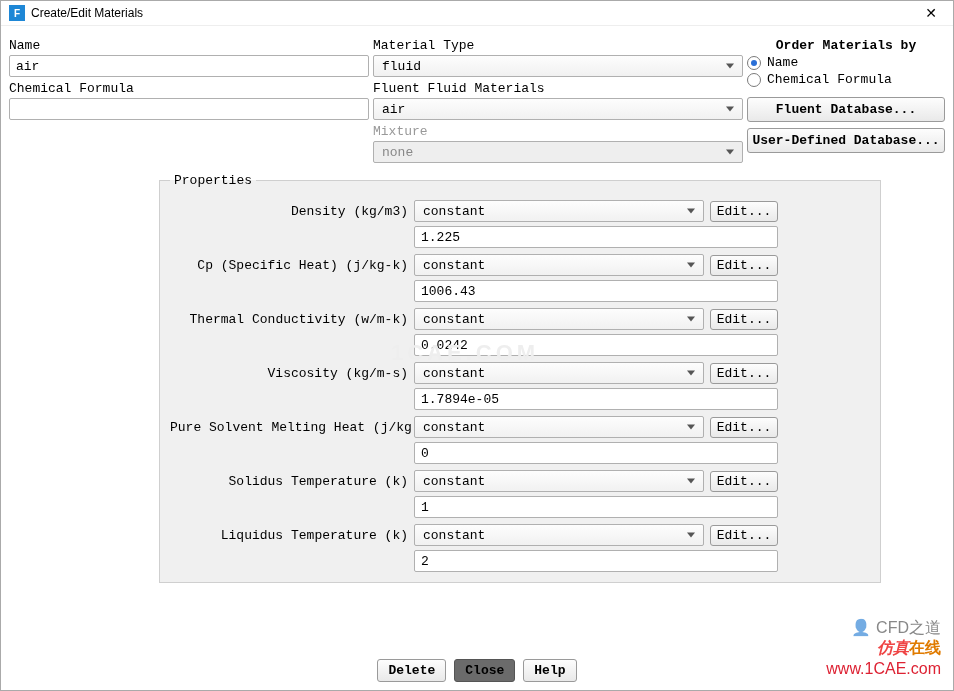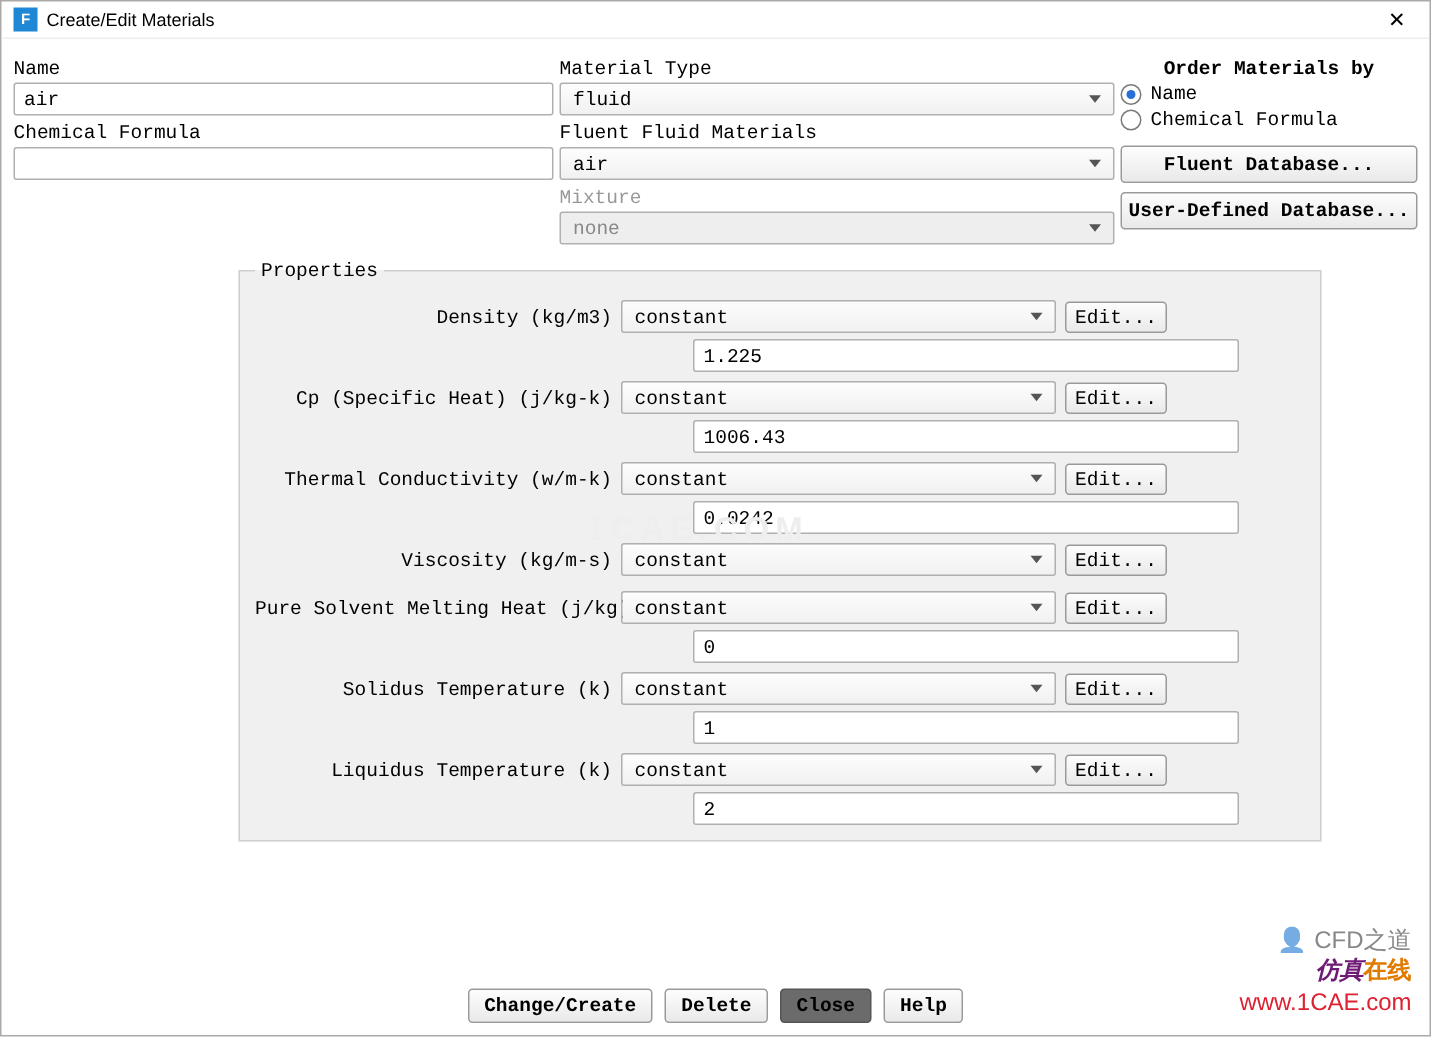--- a/index.html
+++ b/index.html
@@ -110,36 +110,36 @@
     align-items: center;
     margin-top: 6px;
   }
   .prop-row .plabel { text-align: right; white-space: nowrap; }
   .prop-val-row {
     display: grid;
     grid-template-columns: 238px 364px;
     gap: 6px;
     margin-top: 4px;
   }
-  .prop-val-row input.txt { background: #fff; margin-left: 48px; }
+  .prop-val-row input.txt { background: #fff; }
 
   .bottom-bar {
     position: absolute;
     bottom: 8px; left: 0; right: 0;
     display: flex; gap: 8px;
     justify-content: center;
   }
   .bottom-bar .btn { font-weight: bold; }
   .watermark {
     position: absolute; right: 12px; bottom: 10px;
     font-family: "Segoe UI", sans-serif; font-size: 16px;
     text-align: right; line-height: 1.3;
   }
   .watermark .line1 { color: #888; }
-  .watermark .blue { color: #701a75; font-weight: bold; font-style: italic; }
+  .watermark .blue { color: #ef4444; font-weight: bold; font-style: italic; }
   .watermark .orange { color: #e07b00; font-weight: bold; }
   .watermark .red { color: #d23; }
   .faint-wm {
     position: absolute; left: 390px; top: 339px;
     font-family: sans-serif; font-size: 22px; letter-spacing: 4px;
     color: #eee; font-weight: bold;
     pointer-events: none;
   }
 </style>
 </head>
@@ -234,20 +234,21 @@
         </div>
         <div class="prop-row">
           <div class="plabel">Viscosity (kg/m-s)</div>
           <div class="combo">
             <span>constant</span>
           </div>
           <div class="btn small">Edit...</div>
         </div>
         <div class="prop-val-row">
           <div></div>
+          <input type="text" class="txt" value="1.7894e-05" style="">
         </div>
         <div class="prop-row">
           <div class="plabel">Pure Solvent Melting Heat (j/kg)</div>
           <div class="combo">
             <span>constant</span>
           </div>
           <div class="btn small">Edit...</div>
         </div>
         <div class="prop-val-row">
           <div></div>
@@ -273,21 +274,20 @@
         </div>
         <div class="prop-val-row">
           <div></div>
           <input type="text" class="txt" value="2" style="">
         </div>
       </div>
   </fieldset>
 </div>
 
 <div class="bottom-bar">
-  <div class="btn">Change/Create</div>
   <div class="btn">Delete</div>
   <div class="btn primary">Close</div>
   <div class="btn">Help</div>
 </div>
 
 <div class="watermark">
   <div class="line1"><span style="opacity:.6">👤</span> <span>CFD之道</span></div>
   <div><span class="blue">仿真</span><span class="orange">在线</span></div>
   <div class="red">www.1CAE.com</div>
 </div>

